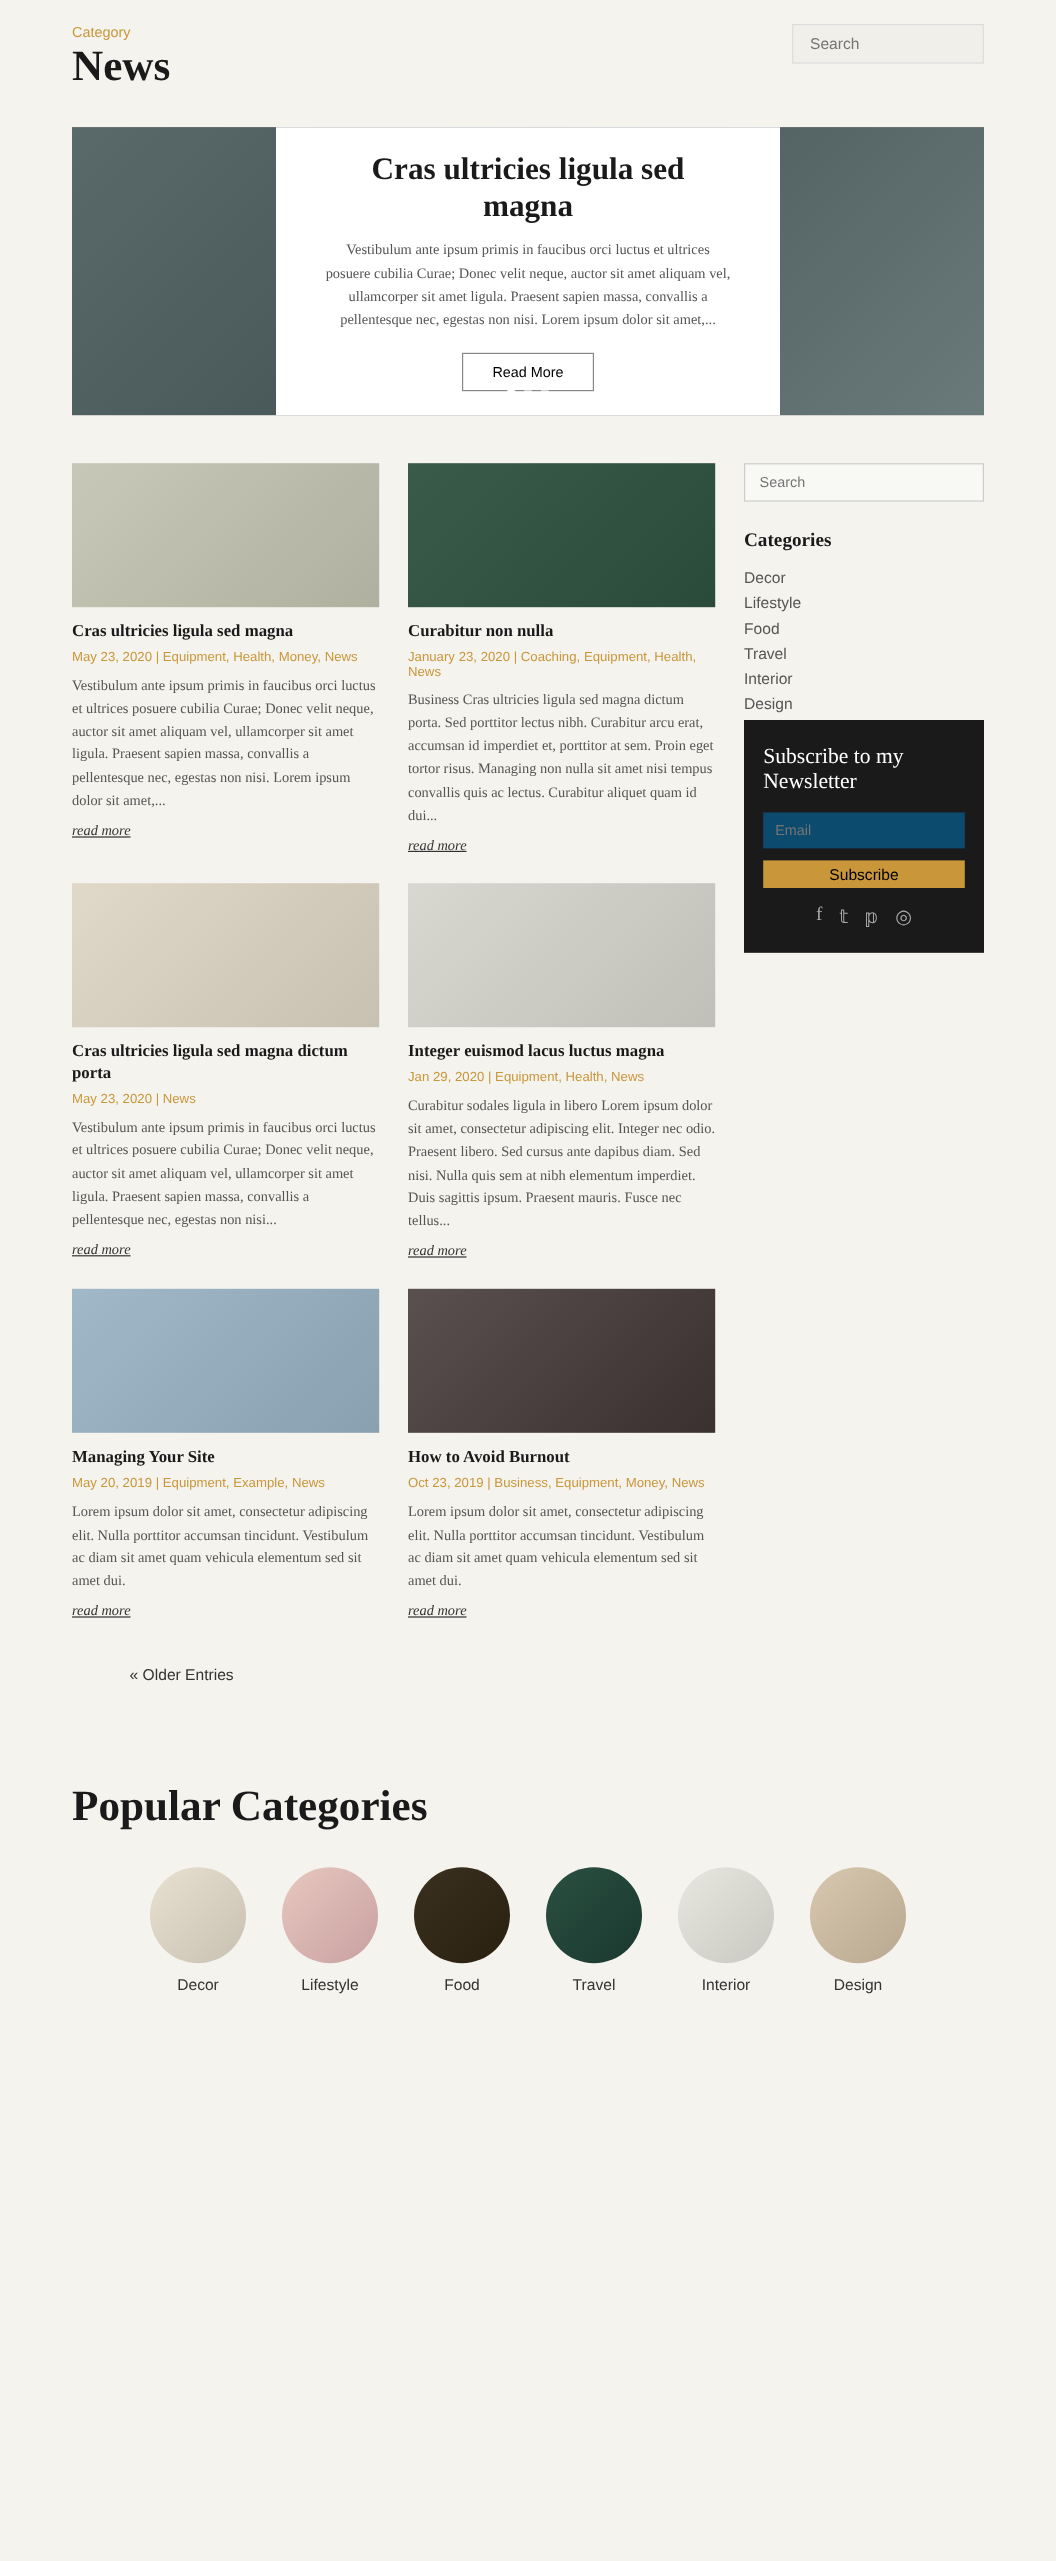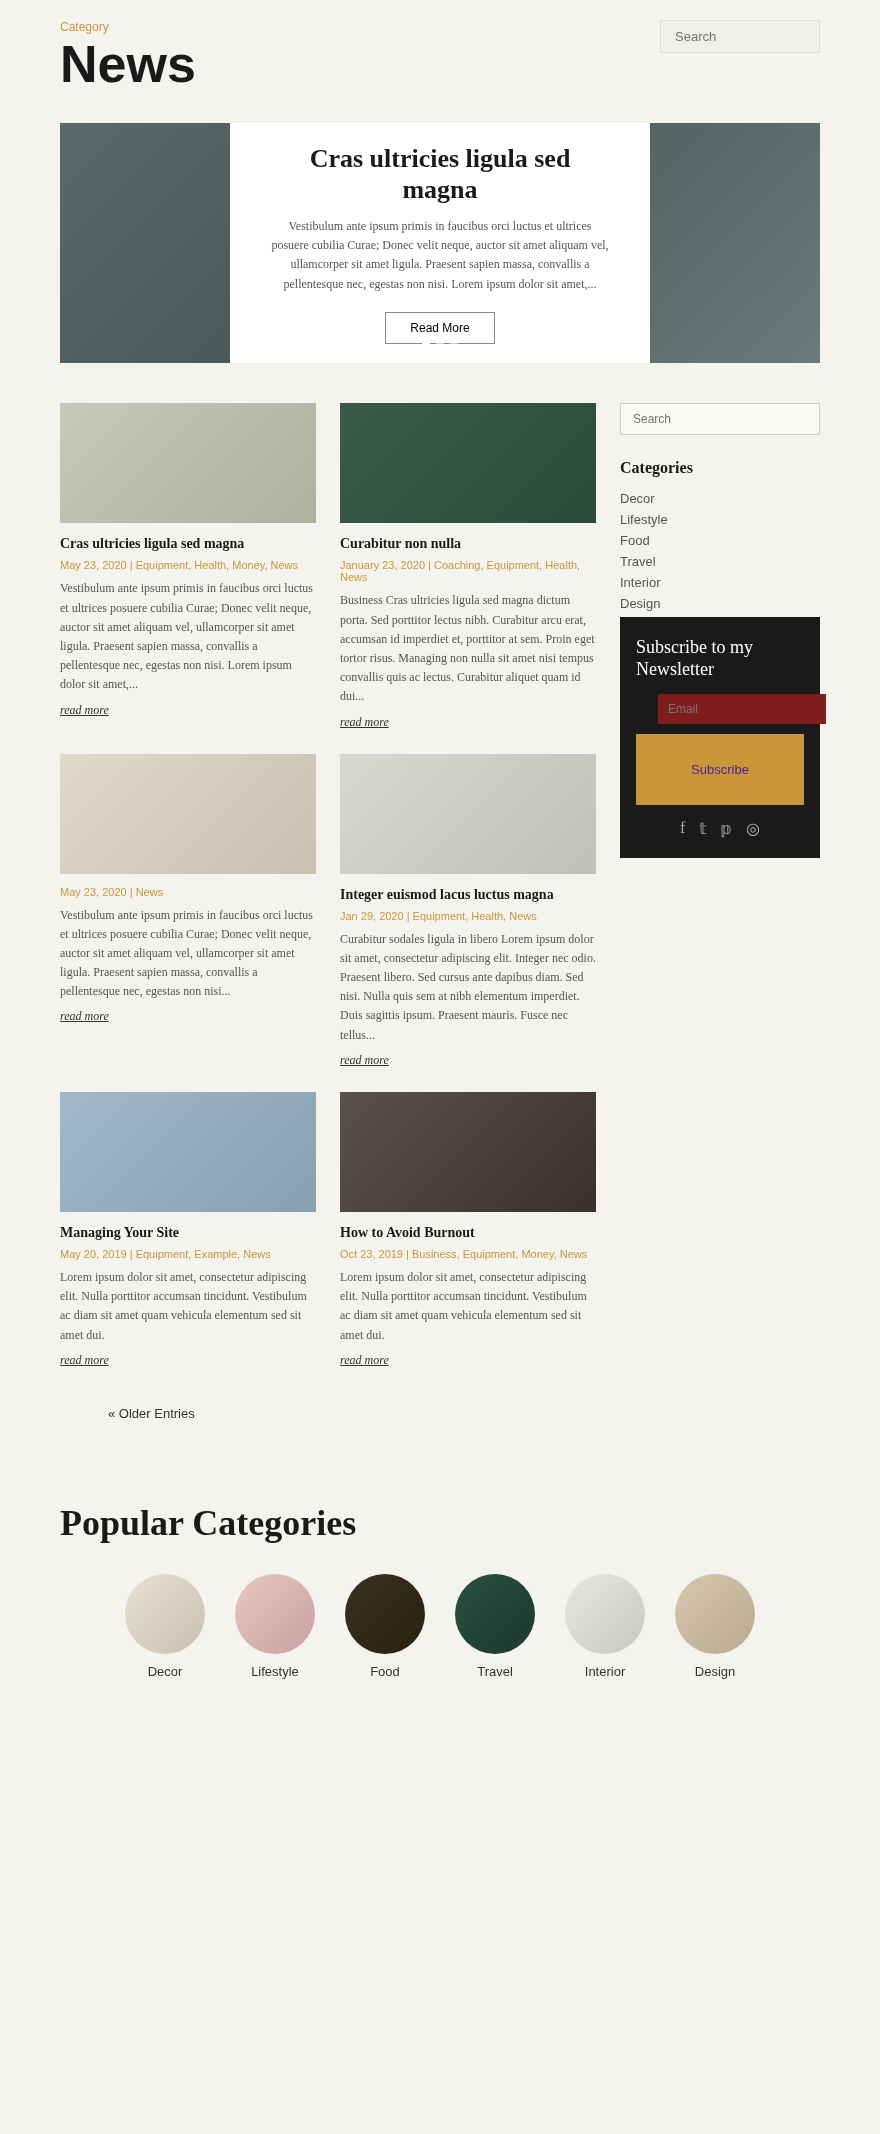--- a/index.html
+++ b/index.html
@@ -18,24 +18,24 @@
       align-items: flex-start;
       background: #f5f3ee;
     }
     .header-category {
       color: #c9963a;
       font-size: 12px;
       font-family: Arial, sans-serif;
       margin-bottom: 2px;
     }
     .header-title {
-      font-size: 52px;
+      font-size: 36px;
       font-weight: 700;
       color: #1a1a1a;
-      font-family: Liberation Sans, sans-serif;
+      font-family: Liberation Serif, serif;
       line-height: 1.1;
       text-align: center;
     }
     .header-search input {
       border: 1px solid #ddd;
       background: #f0efea;
       padding: 8px 14px;
       width: 160px;
       font-size: 13px;
       outline: none;
@@ -219,35 +219,34 @@
       font-size: 18px;
       font-weight: 400;
       color: white;
       margin-bottom: 14px;
       line-height: 1.2;
       font-family: Georgia, serif;
     }
     .newsletter-email {
       width: 100%;
       padding: 8px 10px;
-      background: #7f1d1d;
+      background: #0c4a6e;
       border: none;
       font-size: 12px;
       color: #999;
       outline: none;
       margin-bottom: 10px;
       display: block;
-      margin-left: 22px;
     }
     .newsletter-btn {
       width: 100%;
-      padding: 28px;
+      padding: 4px;
       background: #c9963a;
       border: none;
-      color: #4c1d95;
+      color: #000000;
       font-size: 13px;
       cursor: pointer;
       font-family: Arial, sans-serif;
       margin-bottom: 14px;
     }
     .social-icons {
       display: flex;
       gap: 14px;
       justify-content: center;
     }
@@ -355,20 +354,21 @@
       <div class="article-card">
         <div class="img-placeholder img-shelves"></div>
         <div class="article-title">Curabitur non nulla</div>
         <div class="article-meta">January 23, 2020 | Coaching, Equipment, Health, News</div>
         <div class="article-excerpt">Business Cras ultricies ligula sed magna dictum porta. Sed porttitor lectus nibh. Curabitur arcu erat, accumsan id imperdiet et, porttitor at sem. Proin eget tortor risus. Managing non nulla sit amet nisi tempus convallis quis ac lectus. Curabitur aliquet quam id dui...</div>
         <span class="read-more">read more</span>
       </div>
 
       <div class="article-card">
         <div class="img-placeholder img-woman"></div>
+        <div class="article-title">Cras ultricies ligula sed magna dictum porta</div>
         <div class="article-meta">May 23, 2020 | News</div>
         <div class="article-excerpt">Vestibulum ante ipsum primis in faucibus orci luctus et ultrices posuere cubilia Curae; Donec velit neque, auctor sit amet aliquam vel, ullamcorper sit amet ligula. Praesent sapien massa, convallis a pellentesque nec, egestas non nisi...</div>
         <span class="read-more">read more</span>
       </div>
 
       <div class="article-card">
         <div class="img-placeholder img-office"></div>
         <div class="article-title">Integer euismod lacus luctus magna</div>
         <div class="article-meta">Jan 29, 2020 | Equipment, Health, News</div>
         <div class="article-excerpt">Curabitur sodales ligula in libero Lorem ipsum dolor sit amet, consectetur adipiscing elit. Integer nec odio. Praesent libero. Sed cursus ante dapibus diam. Sed nisi. Nulla quis sem at nibh elementum imperdiet. Duis sagittis ipsum. Praesent mauris. Fusce nec tellus...</div>

